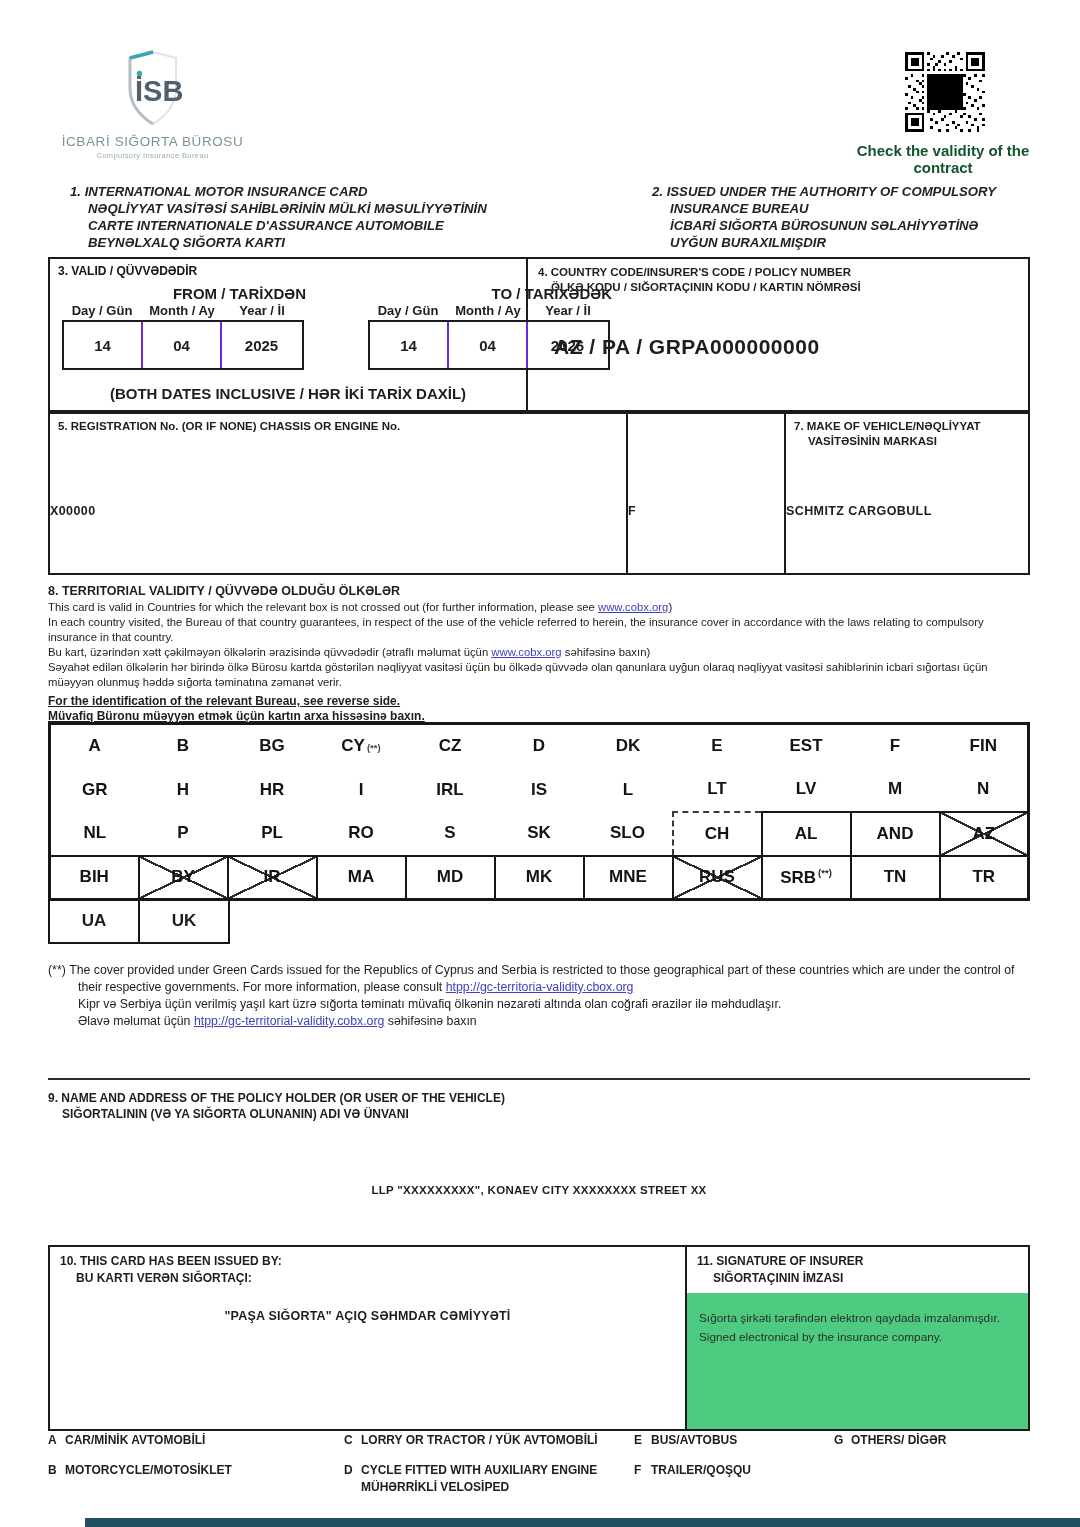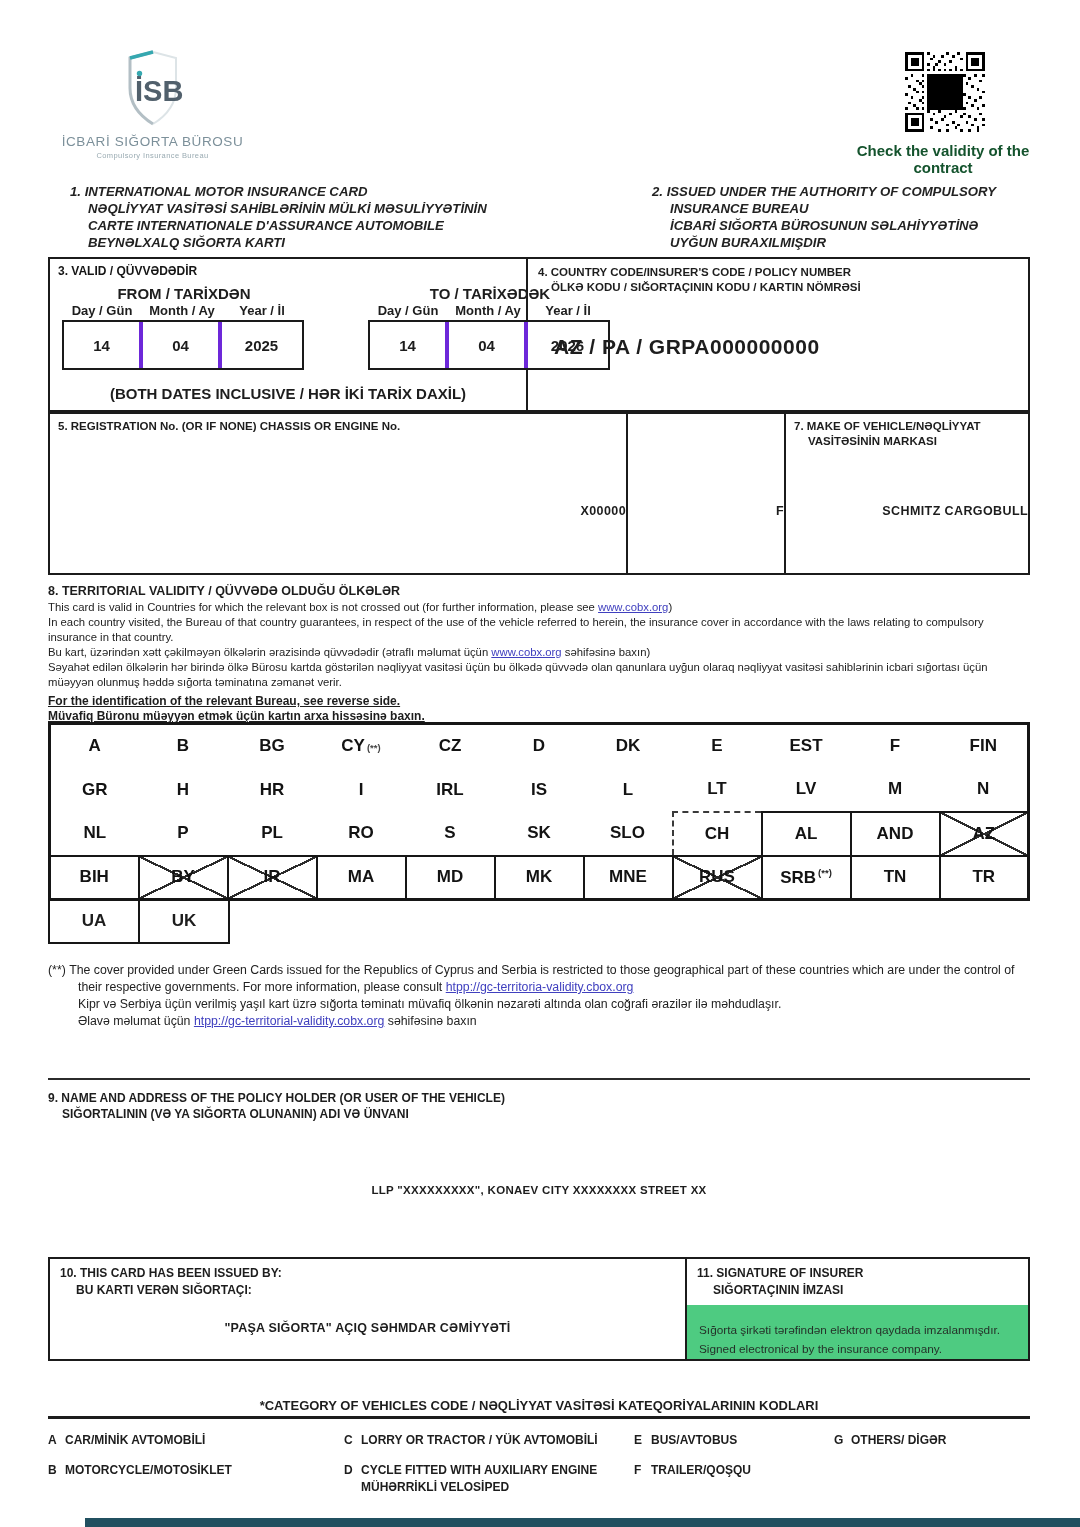--- a/index.html
+++ b/index.html
@@ -23,40 +23,40 @@
 
   
   .box34 { left:48px; top:257px; width:982px; height:155px; border:2.5px solid #1b1b1b; display:flex; }
   .cell3 { width:478px; border-right:2.5px solid #1b1b1b; position:relative; }
   .cell4 { flex:1; position:relative; padding:6px 10px; }
   .sec-title { font-weight:bold; font-size:12px; color:#151515; }
   .cell3 .sec-title { padding:5px 8px; }
   .dgroup { position:absolute; width:244px; }
   .dgroup.g1 { left:12px; top:26px; }
   .dgroup.g2 { left:318px; top:26px; }
-  .dlabel { text-align:center; font-weight:bold; font-size:15px; }
+  .dlabel { text-align:right; font-weight:bold; font-size:15px; }
   .dheads { display:flex; margin-top:1px; }
   .dheads span { width:80px; text-align:center; font-size:13px; font-weight:bold; }
   .dtable { display:flex; border:2px solid #1a1a1a; margin-top:2px; width:242px; }
   .dtable .dc { width:79px; height:46px; display:flex; align-items:center; justify-content:center;
-                font-size:15px; font-weight:bold; border-right:4px solid #6d28d9; }
+                font-size:15px; font-weight:bold; border-right:2px solid #6d28d9; }
   .dtable .dc:last-child { border-right:none; }
   .bothnote { position:absolute; bottom:8px; width:100%; text-align:center; font-weight:bold; font-size:15px; }
   .s4t { font-weight:bold; font-size:11.5px; line-height:15px; }
   .s4t.ind { padding-left:13px; }
   .s4val { margin-top:40px; margin-left:16px; font-weight:bold; font-size:21px; letter-spacing:.5px; }
 
   
   .box567 { left:48px; top:412px; width:982px; height:163px; border:2.5px solid #1b1b1b; display:flex; }
   .cell5 { width:578px; border-right:2.5px solid #1b1b1b; padding:5px 8px; position:relative; }
   .cell6 { width:158px; border-right:2.5px solid #1b1b1b; padding:5px 8px; position:relative; }
   .cell7 { flex:1; padding:5px 8px; position:relative; }
   .t1157 { font-weight:bold; font-size:11.5px; line-height:15px; }
   .hang { padding-left:14px; text-indent:-14px; }
-  .cval { position:absolute; left:0; width:100%; text-align:right; font-size:12.5px; font-weight:600; letter-spacing:.4px; }
+  .cval { position:absolute; left:0; width:100%; text-align:left; font-size:12.5px; font-weight:600; letter-spacing:.4px; }
 
   
   .s8 { left:48px; top:584px; width:985px; }
   .s8 h3 { font-size:12.5px; font-weight:bold; margin-bottom:2px; }
   .s8 .p { font-size:11.3px; line-height:15px; color:#222; }
   .link { color:#4040bf; text-decoration:underline; cursor:pointer; }
   .s8 .u { font-size:12px; font-weight:bold; text-decoration:underline; line-height:15px; }
   .s8 .u.first { margin-top:4px; }
 
   
@@ -79,21 +79,21 @@
   .note .np2 { padding-left:30px; }
 
   
   .rule { left:48px; top:1078px; width:982px; height:2px; background:#2b2b2b; }
   .s9 { left:48px; top:1090px; width:982px; }
   .s9 .t { font-weight:bold; font-size:12px; line-height:16px; }
   .s9 .t.ind { padding-left:14px; }
   .s9 .val { margin-top:62px; text-align:center; font-size:11.5px; font-weight:600; letter-spacing:.3px; }
 
   
-  .box1011 { left:48px; top:1245px; width:982px; height:104px; border:2.5px solid #1b1b1b; display:flex;margin-top:12px; }
+  .box1011 { left:48px; top:1245px; width:982px; height:186px; border:2.5px solid #1b1b1b; display:flex; }
   .cell10 { width:637px; border-right:2.5px solid #1b1b1b; position:relative; padding:6px 10px; }
   .cell11 { flex:1; position:relative; padding:6px 10px; }
   .t1011 { font-weight:bold; font-size:12px; line-height:17px; }
   .t1011.ind { padding-left:16px; }
   .s10val { position:absolute; top:62px; left:0; width:100%; text-align:center; font-size:12.5px; font-weight:600; letter-spacing:.2px; }
   .greenbox { position:absolute; left:0; right:0; bottom:0; top:46px; background:#4ecb81; padding:16px 12px 10px 12px; }
   .greenbox div { font-size:11.8px; color:#253229; line-height:19px; }
 
   
   .ftitle { left:48px; top:1392px; width:982px; height:27px; line-height:27px; text-align:center;
@@ -397,21 +397,20 @@
     <div class="cell11">
       <div class="t1011">11. SIGNATURE OF INSURER</div>
       <div class="t1011 ind">SIĞORTAÇININ İMZASI</div>
       <div class="greenbox">
         <div>Sığorta şirkəti tərəfindən elektron qaydada imzalanmışdır.</div>
         <div>Signed electronical by the insurance company.</div>
       </div>
     </div>
   </div>
 
-  <div class="abs ftitle">*CATEGORY OF VEHICLES CODE / NƏQLİYYAT VASİTƏSİ KATEQORİYALARININ KODLARI</div>
   <div class="cats">
     <div class="col c1">
       <div class="item"><span class="k">A</span><span>CAR/MİNİK AVTOMOBİLİ</span></div>
       <div class="item"><span class="k">B</span><span>MOTORCYCLE/MOTOSİKLET</span></div>
     </div>
     <div class="col c2">
       <div class="item"><span class="k">C</span><span>LORRY OR TRACTOR / YÜK AVTOMOBİLİ</span></div>
       <div class="item"><span class="k">D</span><span>CYCLE FITTED WITH AUXILIARY ENGINE</span>
         <div class="l2">MÜHƏRRİKLİ VELOSİPED</div>
       </div>

